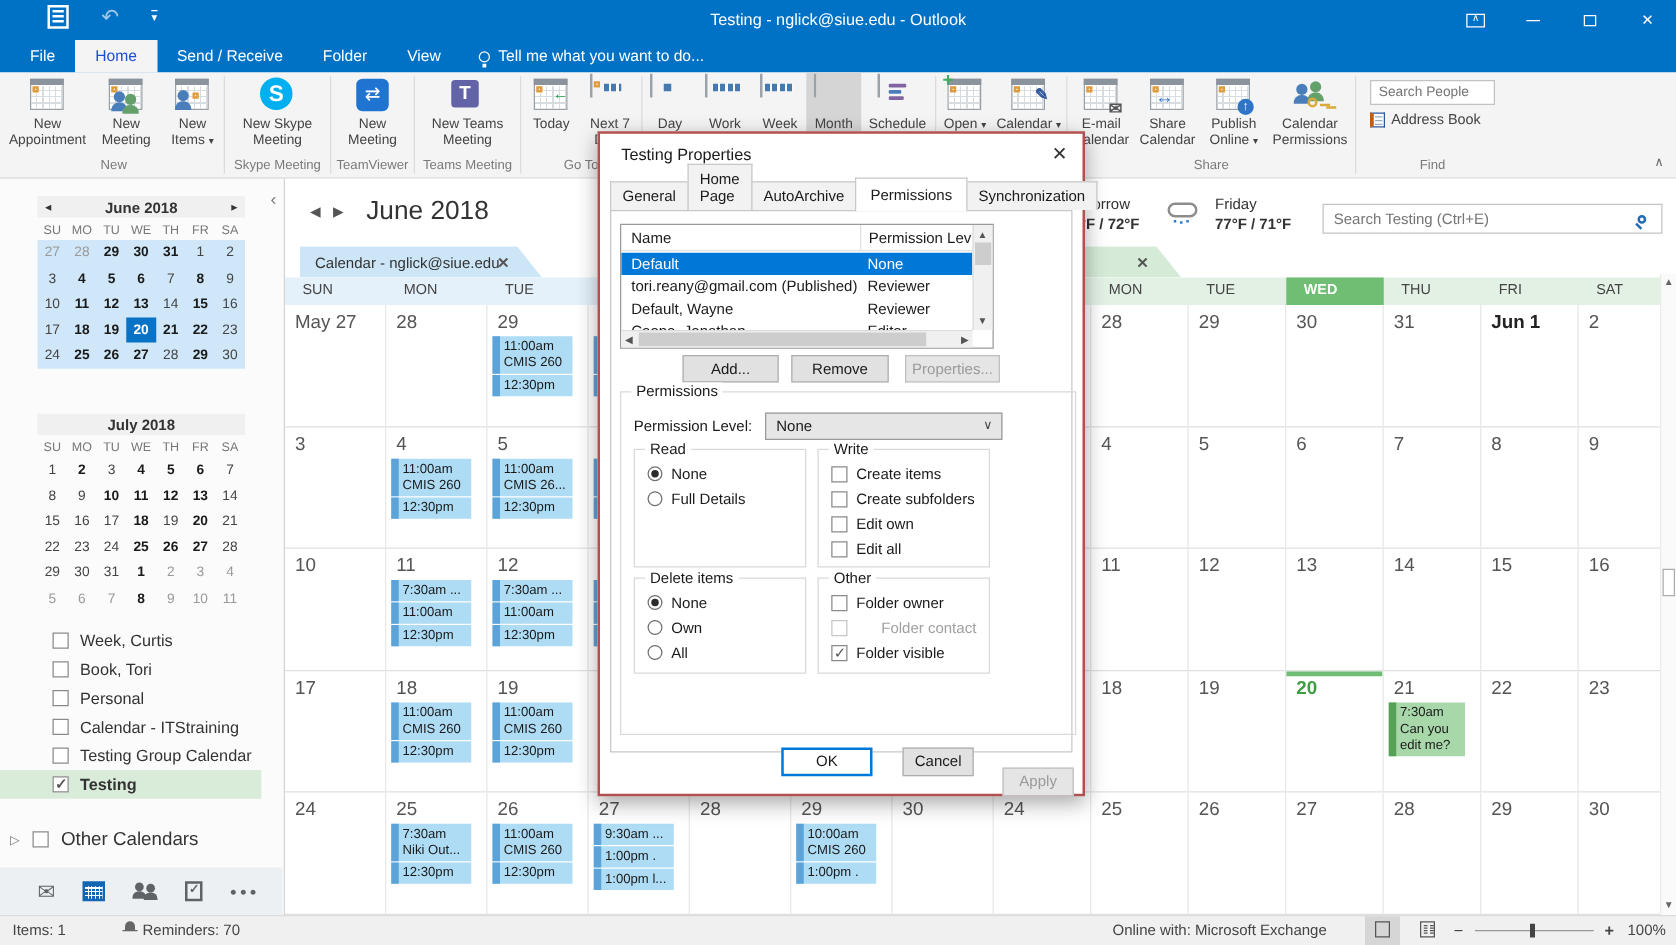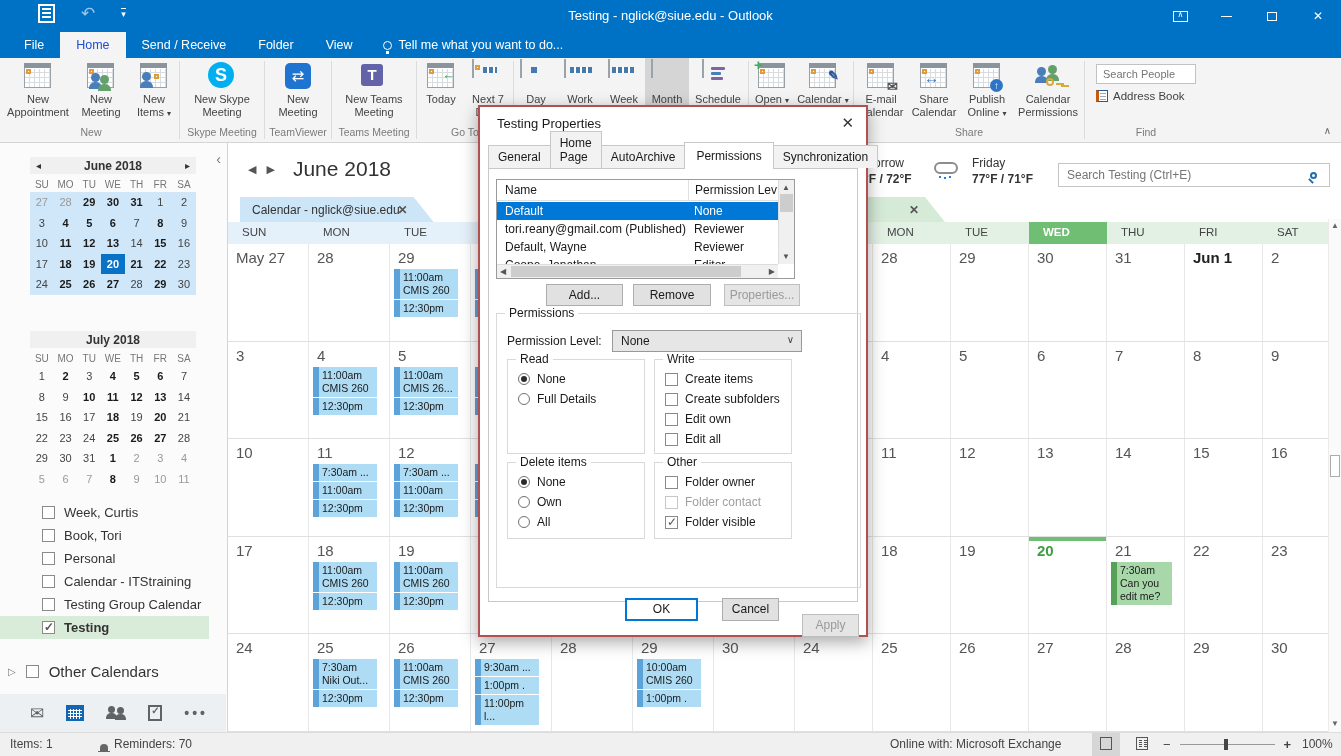--- a/index.html
+++ b/index.html
@@ -178,34 +178,34 @@
   .dbtn.dis{color:#9a9a9a;border-color:#bfbfbf;background:#e5e5e5;}
   .gbox{position:absolute;border:1px solid #d9d9d9;}
   .gbox>.glab{position:absolute;top:-8px;left:8px;background:#fff;padding:0 4px;font-size:12px;}
   #permBox{left:7px;top:144px;width:365px;height:275px;}
   .lvlrow{position:absolute;left:10px;top:16px;right:10px;height:22px;}
   .lvlrow .lab{position:absolute;left:0;top:4px;}
   .combo{position:absolute;left:105px;top:0;width:190px;height:22px;background:#e6e6e6;border:1px solid #999;padding:3px 0 0 8px;}
   .combo .chev{position:absolute;right:7px;top:3px;font-size:10px;color:#444;}
   .opt{display:flex;align-items:center;gap:7px;margin:0 0 6px 10px;font-size:12px;}
   .opt .olab{white-space:nowrap;}
-  .opt.dis .olab{color:#a0a0a0;}
+  .opt.dis .olab{color:#a0a0a0;margin-left:20px;}
   .radio{width:12px;height:12px;border:1px solid #707070;border-radius:50%;background:#fff;position:relative;flex:none;}
   .radio.on:before{content:"";position:absolute;left:2px;top:2px;width:6px;height:6px;border-radius:50%;background:#2b2b2b;}
   .obody{position:absolute;left:0;right:0;top:12px;}
   .dfoot{position:absolute;left:0;right:0;bottom:0;height:37px;}
   .fbtn{position:absolute;height:23px;background:#e1e1e1;border:1px solid #adadad;font-size:12px;text-align:center;padding-top:3px;}
   #okBtn{left:145px;width:73px;background:#fff;border:2px solid #0078d7;padding-top:2px;}
   #cancelBtn{left:242px;width:57px;}
   #applyBtn{left:322px;width:57px;color:#9a9a9a;border-color:#bfbfbf;background:#e5e5e5;margin-top:16px;}
 
   
   .statusbar{position:absolute;left:0;bottom:0;right:0;height:24px;background:#f0f0f0;border-top:1px solid #dcdcdc;font-size:12px;color:#444;}
   .st-items{position:absolute;left:10px;top:4px;}
-  .st-rem{position:absolute;left:100px;top:4px;display:flex;align-items:flex-end;gap:6px;}
+  .st-rem{position:absolute;left:100px;top:4px;display:flex;align-items:flex-start;gap:6px;}
   .bell{width:8px;height:7px;border-radius:4px 4px 0 0;background:#666;position:relative;display:inline-block;}
   .bell:after{content:"";position:absolute;left:-2px;top:7px;width:12px;height:1px;background:#666;box-shadow:4px 2px 0 -1px #666;}
   .st-online{position:absolute;left:890px;top:4px;}
   .st-view1{position:absolute;left:1092px;top:0;width:28px;height:23px;background:#d6d6d6;text-align:center;}
   .st-view2{position:absolute;left:1128px;top:0;width:28px;height:23px;text-align:center;}
   .vic{display:inline-block;width:12px;height:13px;border:1px solid #555;margin-top:4px;position:relative;}
   .vic.book:before{content:"";position:absolute;left:2px;top:2px;width:3px;height:1px;background:#555;box-shadow:0 2px 0 #555,0 4px 0 #555,0 6px 0 #555,5px 0 0 #555,5px 2px 0 #555,5px 4px 0 #555,5px 6px 0 #555;}
   .zoomctl{position:absolute;left:1163px;top:4px;display:flex;align-items:center;gap:9px;}
   .ztrack{width:95px;height:1px;background:#999;position:relative;}
   .zthumb{position:absolute;left:44px;top:-5px;width:4px;height:11px;background:#444;}
@@ -780,21 +780,21 @@
             </div>
             <div class="bc-cell">
               <div class="bc-date">26</div>
               <div class="bc-ev">11:00am CMIS 260</div>
               <div class="bc-ev">12:30pm</div>
             </div>
             <div class="bc-cell">
               <div class="bc-date">27</div>
               <div class="bc-ev">9:30am ...</div>
               <div class="bc-ev">1:00pm .</div>
-              <div class="bc-ev">11:00pm l...</div>
+              <div class="bc-ev">1:00pm l...</div>
             </div>
             <div class="bc-cell">
               <div class="bc-date">28</div>
             </div>
             <div class="bc-cell">
               <div class="bc-date">29</div>
               <div class="bc-ev">10:00am CMIS 260</div>
               <div class="bc-ev">1:00pm .</div>
             </div>
             <div class="bc-cell">

